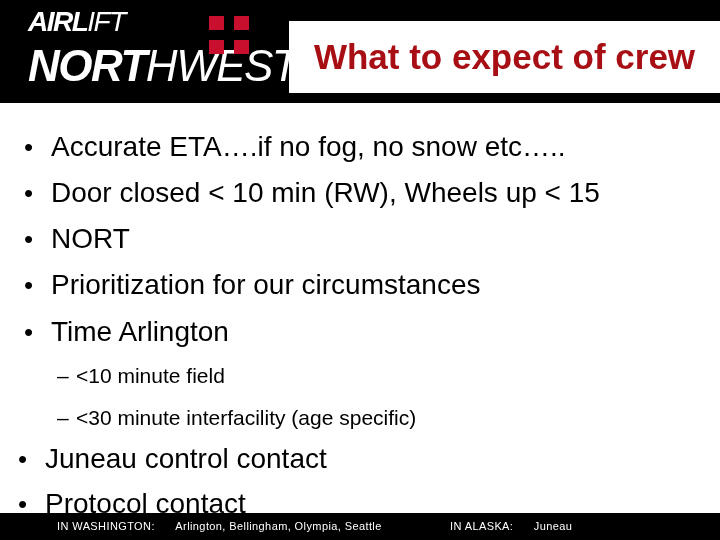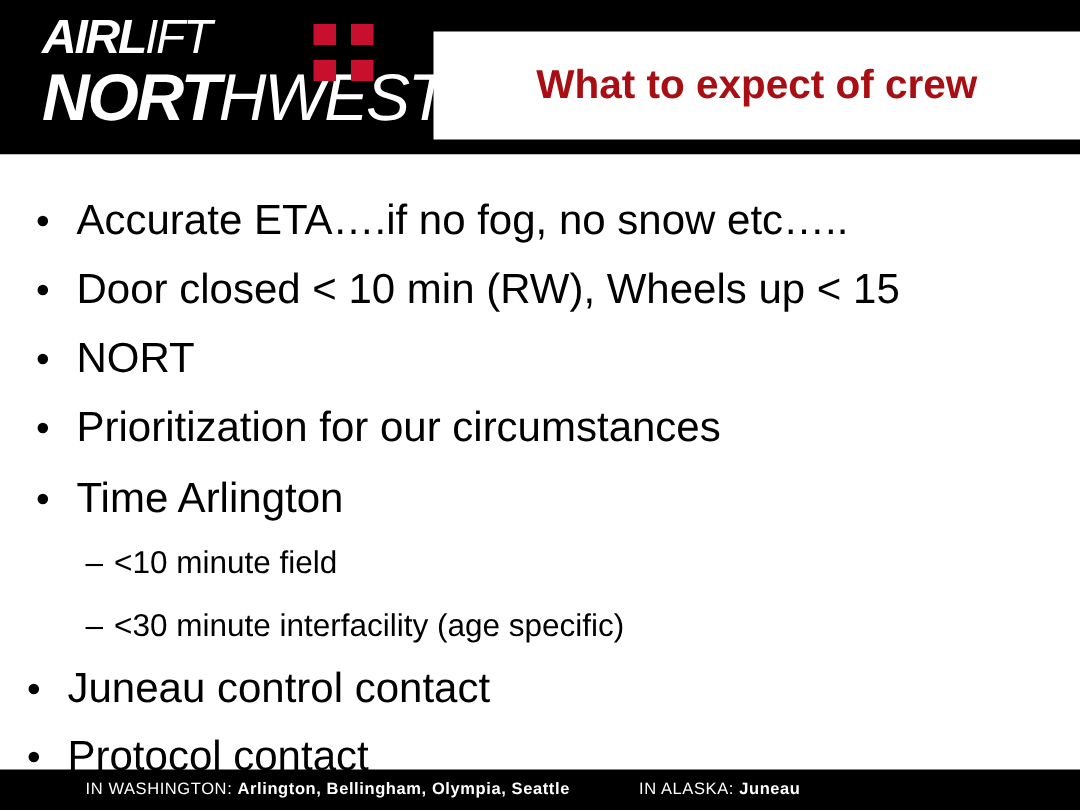--- a/index.html
+++ b/index.html
@@ -40,21 +40,21 @@
     white-space: nowrap;
     color: #ffffff;
     font-family: "Liberation Sans", sans-serif;
     font-weight: bold;
     font-style: italic;
     letter-spacing: -1.5px;
     line-height: 1;
   }
   .logo-line-1 {
     top: 2px;
-    font-size: 32px;
+    font-size: 28px;
   }
   .logo-line-2 {
     top: 38px;
     font-size: 44px;
     text-align: center;
   }
   .logo-seg-solid {
     font-weight: bold;
   }
   .logo-seg-outline {
@@ -97,21 +97,21 @@
     height: 72px;
     background: #ffffff;
     display: flex;
     align-items: center;
     justify-content: center;
   }
   .title-text {
     color: #a80f14;
     font-family: "Liberation Sans", sans-serif;
     font-weight: bold;
-    font-size: 27px;
+    font-size: 35px;
     line-height: 1.1;
     white-space: nowrap;
   }
 
   
   .slide-body {
     position: absolute;
     left: 0;
     top: 103px;
     width: 720px;
@@ -166,26 +166,27 @@
   .footer-group {
     position: absolute;
     top: 7px;
     white-space: nowrap;
     color: #ffffff;
     font-family: "Liberation Sans", sans-serif;
     font-size: 11px;
     letter-spacing: 0.4px;
   }
   .footer-group.washington { left: 57px; }
-  .footer-group.alaska { left: 426px; }
+  .footer-group.alaska { left: 450px; }
   .footer-strong {
     font-weight: normal;
   }
   .footer-cities {
-    font-weight: bold;
+    font-weight: normal;
+    margin-left: 17px;
   }
 </style>
 </head>
 <body>
 
 <div class="slide-header">
 
   <div class="logo-block">
     <div class="logo-line logo-line-1">
       <span class="logo-seg-solid">AIRL</span><span class="logo-seg-outline">IFT</span>

